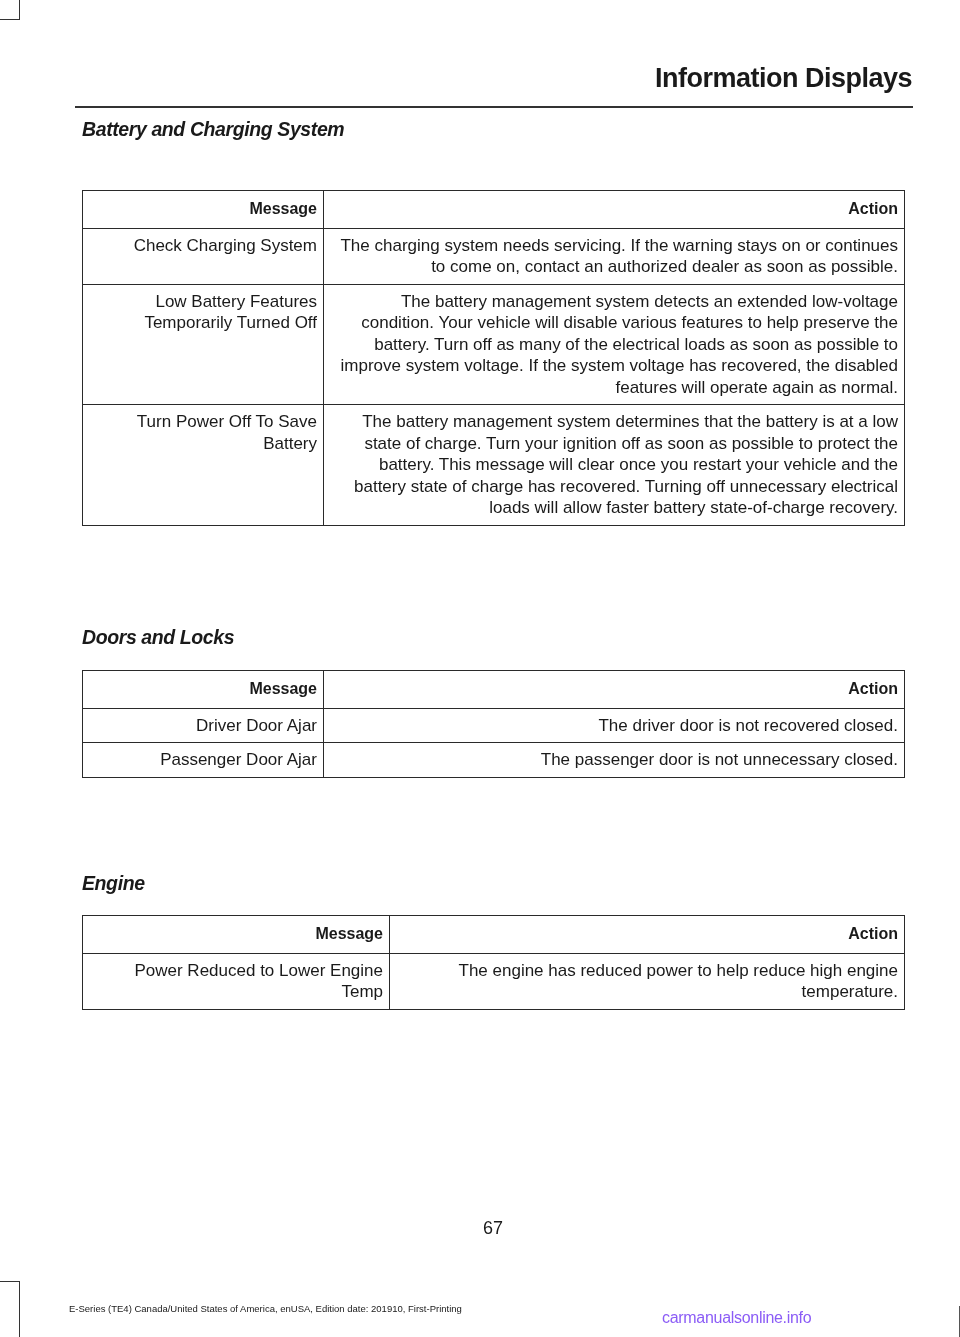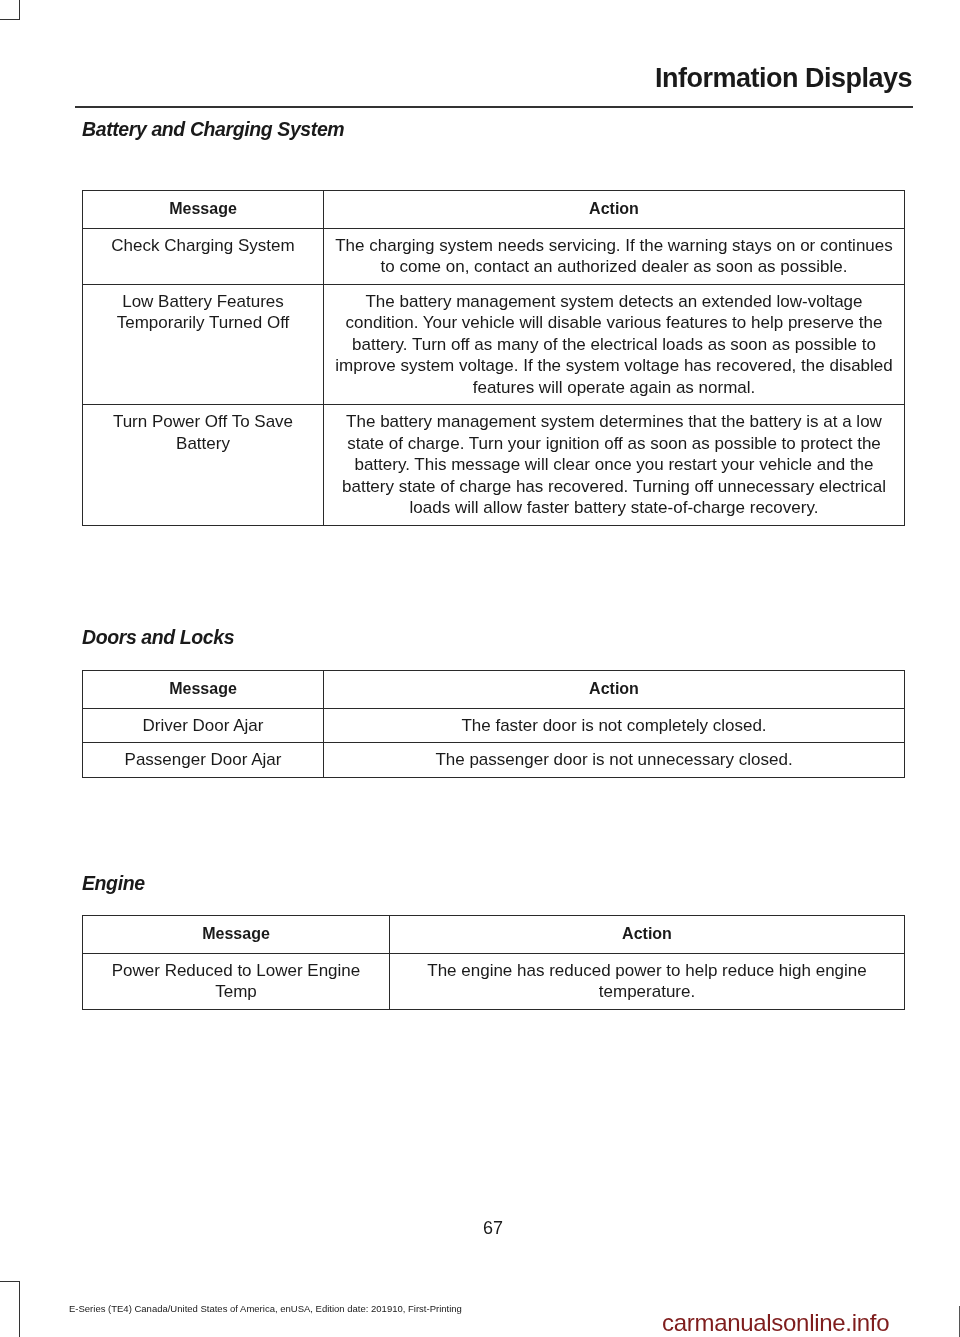--- a/index.html
+++ b/index.html
@@ -19,30 +19,30 @@
   .header-rule { position: absolute; left: 75px; top: 106px; width: 838px; height: 2px; background: #333; }
 
   .section-title {
     position: absolute; left: 82px; font-size: 19.5px; font-weight: bold; letter-spacing: -0.4px; font-style: italic;
   }
   table.msg-table {
     position: absolute; left: 82px; width: 823px; border-collapse: collapse;
     font-size: 17px; line-height: 21.5px;
   }
   table.msg-table th, table.msg-table td {
-    border: 1.5px solid #2a2a2a; text-align: center; vertical-align: top;
+    border: 1.5px solid #2a2a2a; text-align: right; vertical-align: top;
     padding: 6px 6px 6px 6px;
   }
   table.msg-table th { font-weight: bold; font-size: 16px; padding: 7px 6px 8px; }
   .col-msg-1 { width: 228px; }
   .col-msg-3 { width: 294px; }
 
   .page-number { position: absolute; left: 0; width: 986px; top: 1218px; text-align: center; font-size: 18px; }
   .footer-text { position: absolute; left: 69px; top: 1303px; font-size: 9.5px; }
-  .watermark { position: absolute; left: 662px; top: 1309px; font-size: 24px; color: #7f1d1d; letter-spacing: -0.3px; }
+  .watermark { position: absolute; left: 662px; top: 1309px; font-size: 16px; color: #8b5cf6; letter-spacing: -0.3px; }
 </style>
 </head>
 <body>
 
 <div class="crop-mark crop-tl"></div>
 <div class="crop-mark crop-bl"></div>
 <div class="crop-mark crop-br"></div>
 
 <div class="page-header">
   <div class="page-title">Information Displays</div>
@@ -77,21 +77,21 @@
 <table class="msg-table" style="top:670px;">
   <thead>
     <tr>
       <th class="col-msg-1">Message</th>
       <th>Action</th>
     </tr>
   </thead>
   <tbody>
     <tr>
       <td>Driver Door Ajar</td>
-      <td>The faster door is not completely closed.</td>
+      <td>The driver door is not recovered closed.</td>
     </tr>
     <tr>
       <td>Passenger Door Ajar</td>
       <td>The passenger door is not unnecessary closed.</td>
     </tr>
   </tbody>
 </table>
 
 <div class="section-title" style="top:872px;">Engine</div>
 <table class="msg-table" style="top:915px;">

